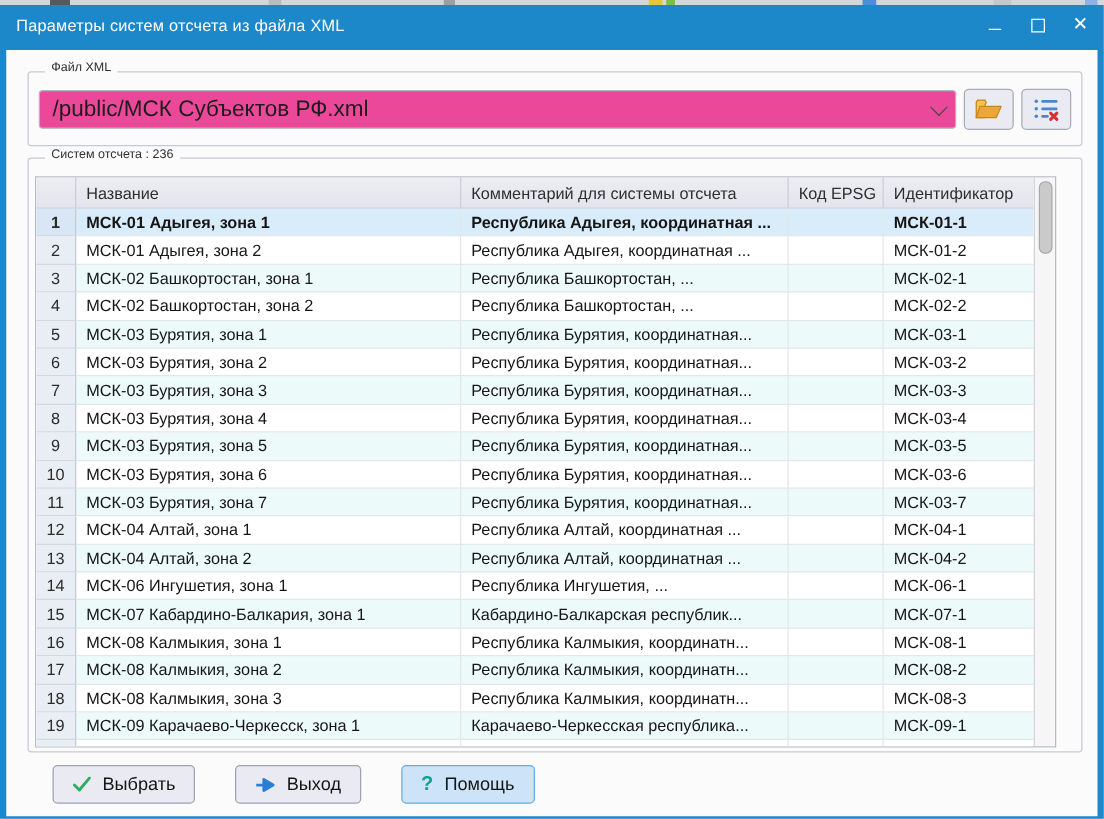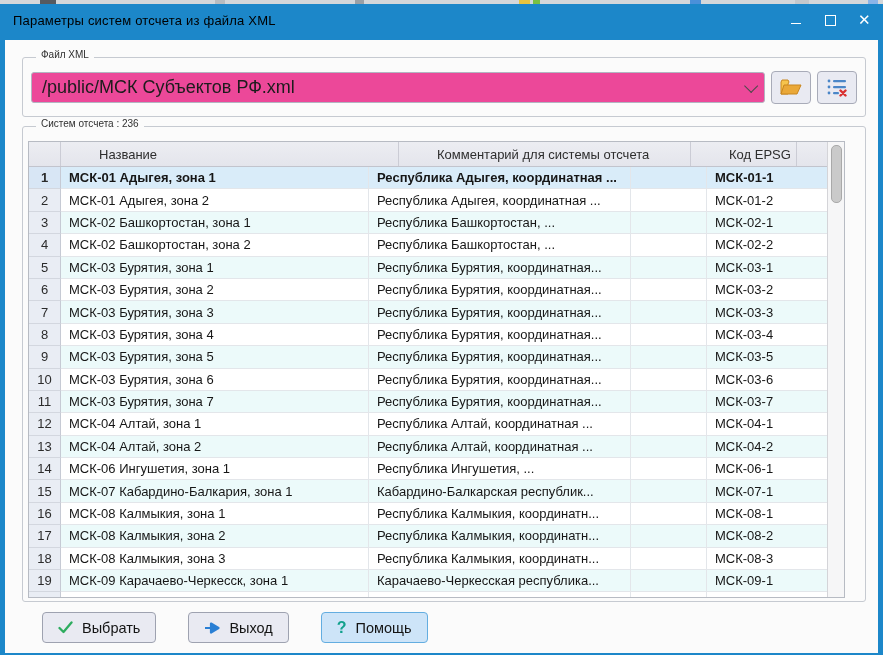--- a/index.html
+++ b/index.html
@@ -8,21 +8,21 @@
     font-family:"Liberation Sans","DejaVu Sans",sans-serif;
     background:#d8dbde;
   }
   
   .backdrop-strip{position:absolute;top:0;left:0;width:883px;height:5px;background:#d4d7da;}
   .frag{position:absolute;top:0;height:5px;}
 
   
   .window{position:absolute;top:4px;left:0;width:883px;height:651px;background:#1c87c9;}
   .titlebar{height:32px;display:flex;align-items:center;padding:0 13px;box-sizing:border-box;}
-  .titlebar .title{flex:1;color:#000000;font-size:13px;letter-spacing:.2px;}
+  .titlebar .title{flex:1;color:#ffffff;font-size:13px;letter-spacing:.2px;}
   .win-controls{display:flex;align-items:center;gap:22px;}
   .wc{width:12px;height:12px;position:relative;cursor:default;}
   .wc-min::after{content:"";position:absolute;left:1px;right:1px;bottom:2px;height:1.5px;background:#fff;}
   .wc-max::after{content:"";position:absolute;left:1px;top:1px;width:9px;height:9px;border:1.5px solid #fff;}
   .wc-close{font-size:15px;color:#fff;line-height:12px;text-align:center;}
 
   .body{position:absolute;top:36px;left:5px;width:873px;height:613px;background:#fbfbfb;}
 
   
   .groupbox{position:absolute;border:1px solid #c6cad1;border-radius:3px;box-sizing:border-box;}
@@ -37,21 +37,21 @@
   .chevron{width:9px;height:9px;border-right:1.6px solid #4a4a4a;border-bottom:1.6px solid #4a4a4a;
            transform:rotate(45deg) translateY(-3px);}
   .toolbtn{width:40px;height:33px;box-sizing:border-box;background:#e9eaf2;border:1px solid #a8abb8;border-radius:4px;
            display:flex;align-items:center;justify-content:center;cursor:pointer;}
 
   
   .table{position:absolute;left:5px;top:14px;width:817px;height:457px;box-sizing:border-box;
          border:1px solid #b7bbc3;background:#fff;display:flex;overflow:hidden;}
   .grid{width:801px;overflow:hidden;}
   .thead{display:grid;grid-template-columns:32px 308px 262px 76px 123px;height:24px;
-         background:linear-gradient(#ecedf2,#e4e5ec);border-bottom:1px solid #c2c4cd;gap:30px;}
+         background:linear-gradient(#ecedf2,#e4e5ec);border-bottom:1px solid #c2c4cd;}
   .thead .hc{display:flex;align-items:center;padding-left:8px;font-size:13px;color:#2e2e2e;
              border-right:1px solid #cbccd5;box-sizing:border-box;overflow:hidden;white-space:nowrap;}
   .thead .hc:last-child{border-right:none;}
   .trow{display:grid;grid-template-columns:32px 308px 262px 76px 123px;height:22.4px;background:#fff;}
   .trow.alt{background:#ecfafa;}
   .trow.selected{background:#d9ecf9;font-weight:bold;}
   .cell{display:flex;align-items:center;padding:0 4px 0 8px;font-size:13px;color:#161616;
         border-right:1px solid #e3e6ea;border-bottom:1px solid #e3e6ea;box-sizing:border-box;
         overflow:hidden;white-space:nowrap;}
   .cell:last-child{border-right:none;}

